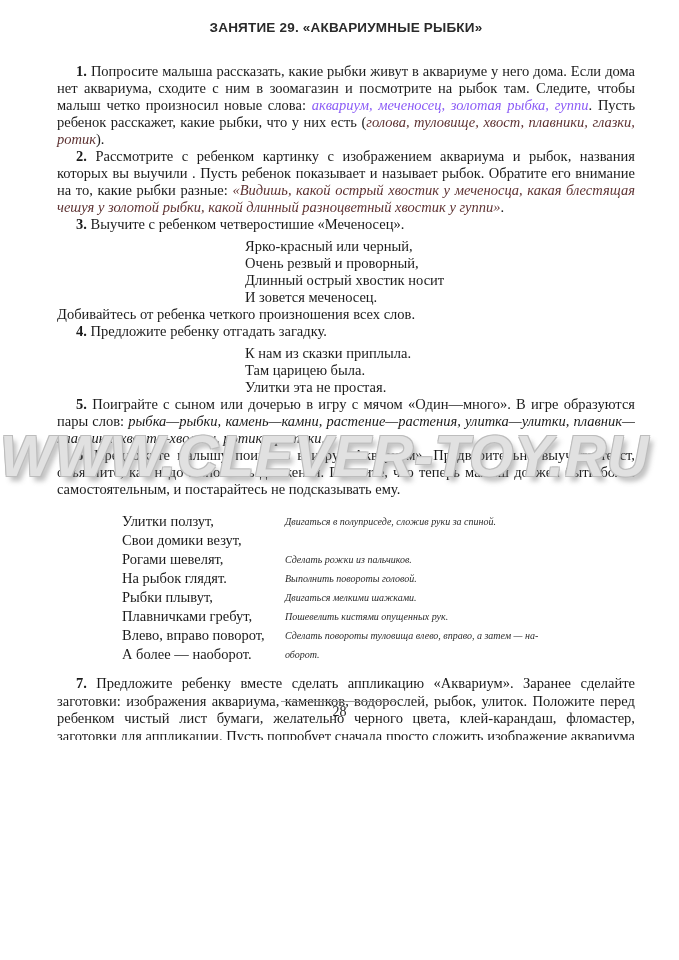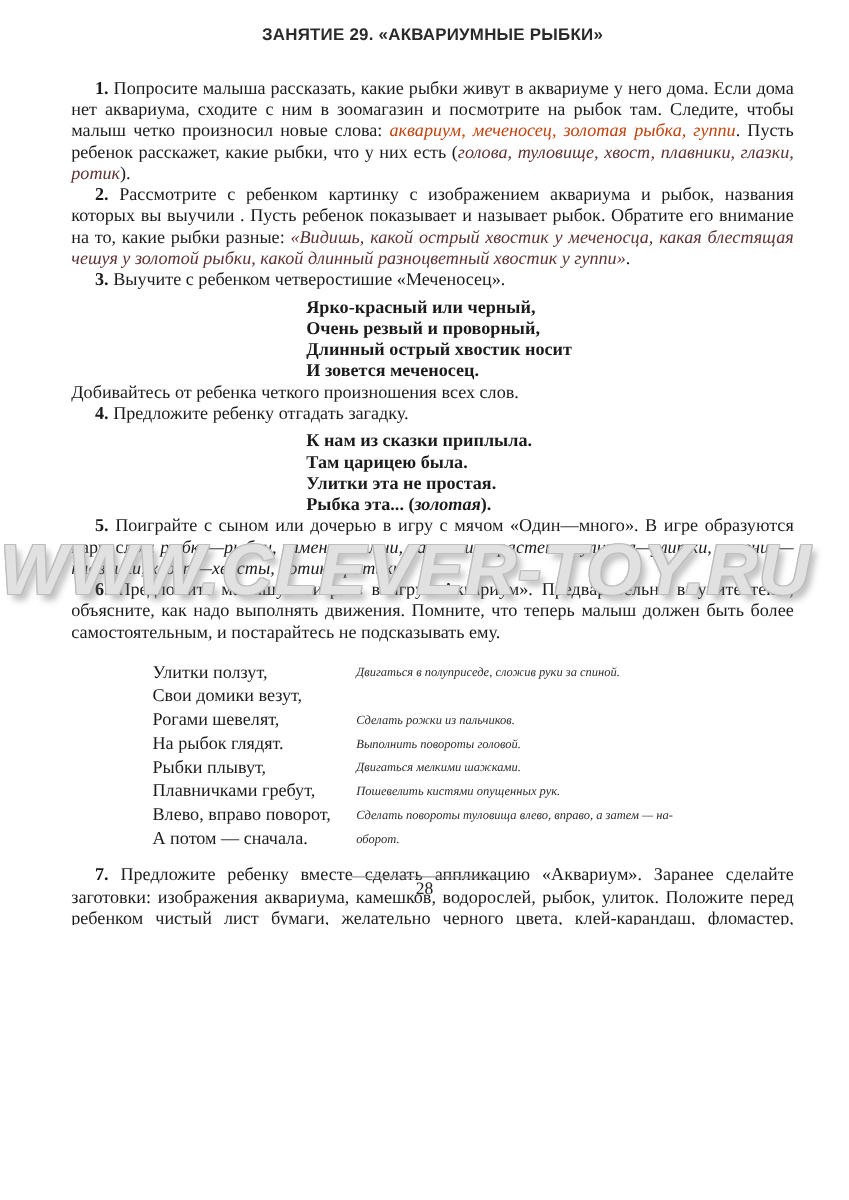--- a/index.html
+++ b/index.html
@@ -20,23 +20,23 @@
     font-weight: bold;
     font-size: 13.5px; line-height: 16px;
     color: #2a2a2a;
     letter-spacing: 0.2px;
     margin-bottom: 27px;
   }
   .para { text-align: justify; text-indent: 19px; margin: 0; }
   .flush { text-indent: 0; }
   .num { font-weight: bold; }
   .it { font-style: italic; }
-  .accent-blue { font-style: italic; color: #c2410c; }
+  .accent-blue { font-style: italic; color: #8b5cf6; }
   .accent-maroon { font-style: italic; color: #5d3232; }
-  .verse { margin: 5px 0 0 188px; font-weight: bold; }
+  .verse { margin: 5px 0 0 188px; }
   .verse .vline { white-space: nowrap; }
   .game { margin: 14px 0 10px 65px; line-height: 19px; }
   .game-row { display: flex; }
   .game-left { width: 163px; flex: 0 0 163px; }
   .game-right {
     flex: 1 1 auto;
     font-style: italic;
     font-size: 10px;
     color: #2a2a2a;
   }
@@ -96,21 +96,20 @@
     </div>
 
     <p class="para flush">Добивайтесь от ребенка четкого произношения всех слов.</p>
 
     <p class="para"><span class="num">4.</span><span> Предложите ребенку отгадать загадку.</span></p>
 
     <div class="verse">
       <div class="vline">К нам из сказки приплыла.</div>
       <div class="vline">Там царицею была.</div>
       <div class="vline">Улитки эта не простая.</div>
-      <div class="vline"><span>Рыбка эта... (</span><span class="it">золотая</span><span>).</span></div>
     </div>
 
     <p class="para"><span class="num">5.</span><span> Поиграйте с сыном или дочерью в игру с мячом «Один—много». В игре образуются пары слов: </span><span class="it">рыбка—рыбки, камень—камни, растение—растения, улитка—улитки, плавник—плавники, хвост—хвосты, ротик—ротики</span><span>.</span></p>
 
     <p class="para"><span class="num">6.</span><span> Предложите малышу поиграть в игру «Аквариум». Предварительно выучите текст, объясните, как надо выполнять движения. Помните, что теперь малыш должен быть более самостоятельным, и постарайтесь не подсказывать ему.</span></p>
 
     <div class="game">
       <div class="game-row">
           <div class="game-left">Улитки ползут,</div>
           <div class="game-right">Двигаться в полуприседе, сложив руки за спиной.</div>
@@ -133,21 +132,21 @@
         </div>
       <div class="game-row">
           <div class="game-left">Плавничками гребут,</div>
           <div class="game-right">Пошевелить кистями опущенных рук.</div>
         </div>
       <div class="game-row">
           <div class="game-left">Влево, вправо поворот,</div>
           <div class="game-right">Сделать повороты туловища влево, вправо, а затем — на-</div>
         </div>
       <div class="game-row">
-          <div class="game-left">А потом — сначала.</div>
+          <div class="game-left">А более — наоборот.</div>
           <div class="game-right">оборот.</div>
         </div>
     </div>
 
     <p class="para p7"><span class="num">7.</span><span> Предложите ребенку вместе сделать аппликацию «Аквариум». Заранее сделайте заготовки: изображения аквариума, камешков, водорослей, рыбок, улиток. Положите перед ребенком чистый лист бумаги, желательно черного цвета, клей-карандаш, фломастер, заготовки для аппликации. Пусть попробует сначала просто сложить изображение аквариума из заготовок на листе бумаги. Потом помогите ребенку наклеить получившееся изображение. Похвалите ребенка за работу. Поместите аппликацию в рамку и повесьте над его столиком.</span></p>
 
   </div>
 
   <div class="watermark">WWW.CLEVER-TOY.RU</div>
 

